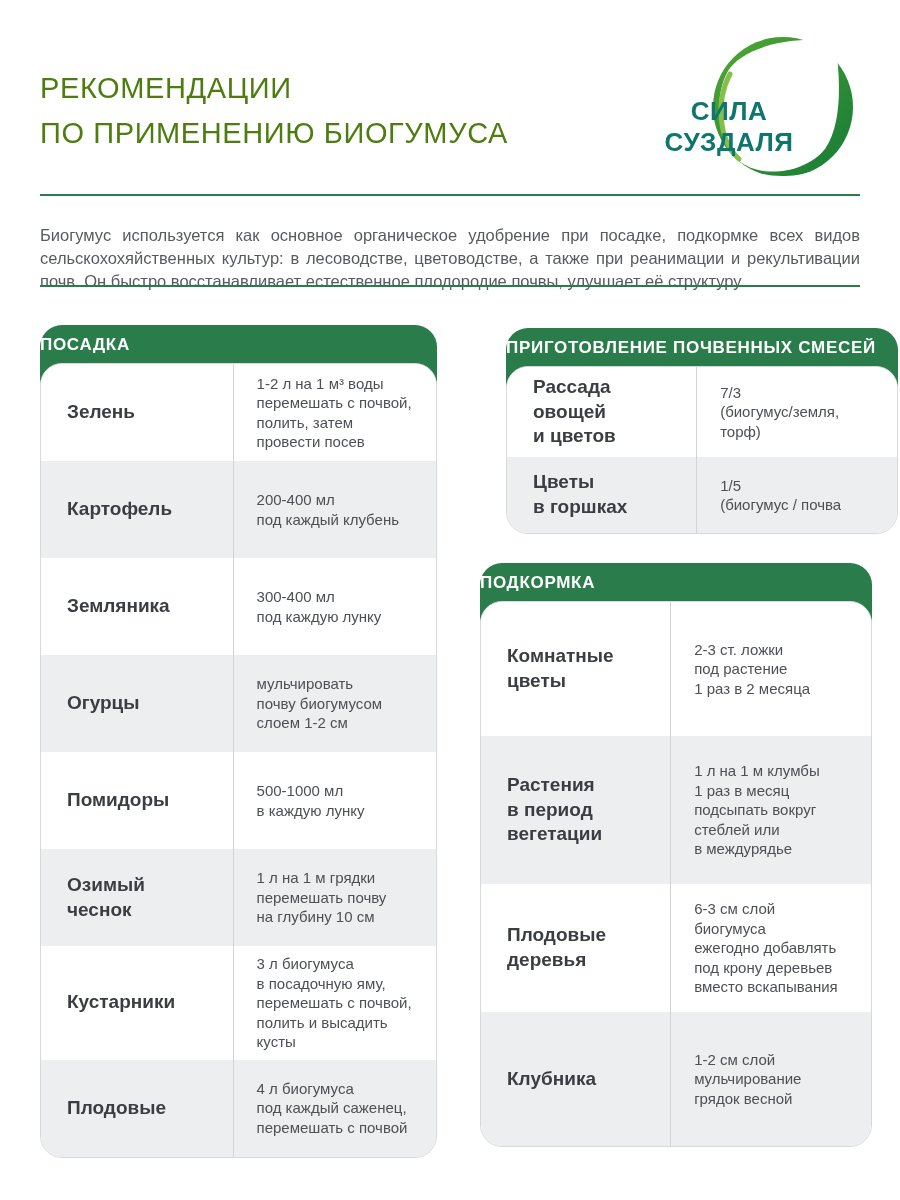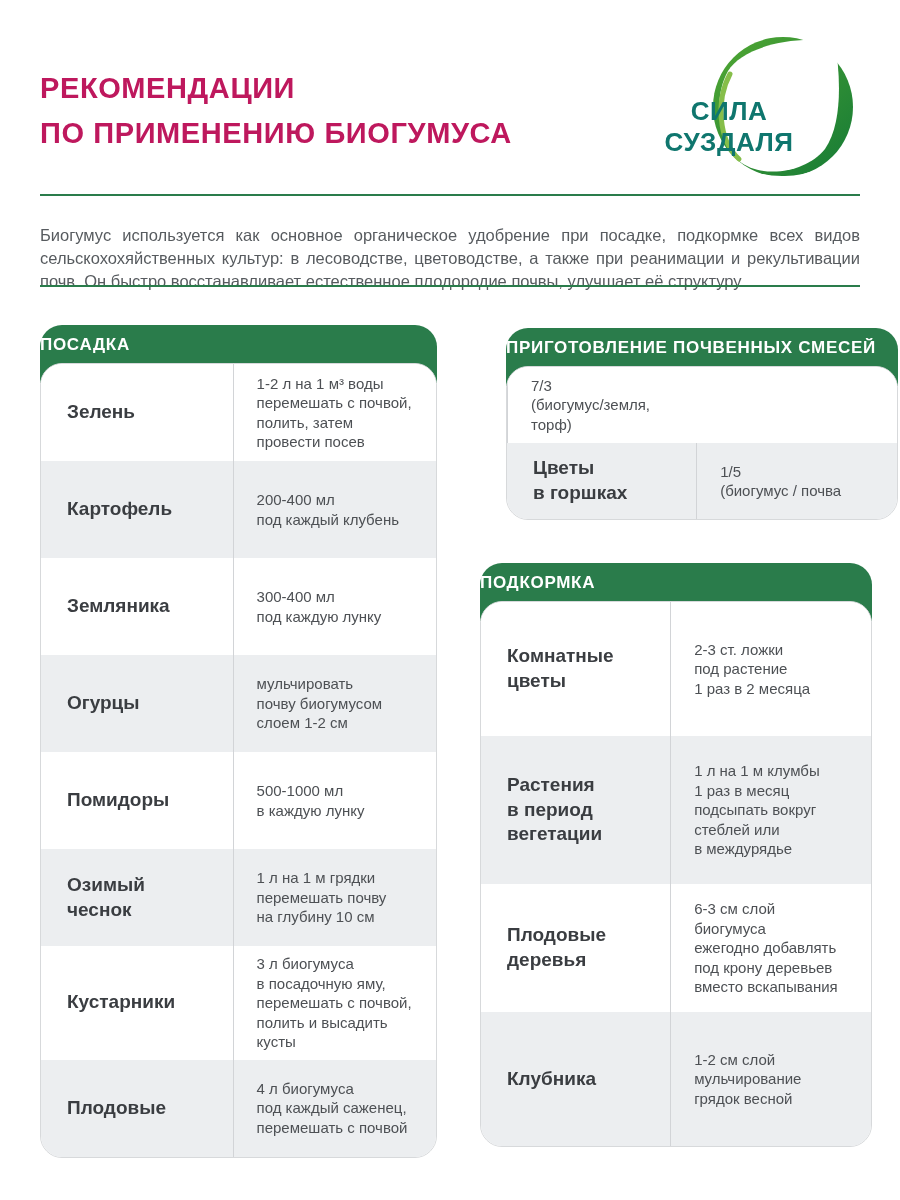--- a/index.html
+++ b/index.html
@@ -3,22 +3,22 @@
 <meta charset="utf-8">
 <style>
   html,body{margin:0;padding:0;background:#fff;}
   .page{
     position:relative;width:900px;height:1200px;background:#ffffff;
     font-family:"Liberation Sans", sans-serif;overflow:hidden;
   }
   
   .title{
     position:absolute;left:40px;top:66px;
-    font-size:29px;line-height:45px;font-weight:bold;
-    color:#be185d;letter-spacing:0.6px;
+    font-size:29px;line-height:45px;font-weight:normal;
+    color:#4d7c0f;letter-spacing:0.6px;
   }
   .logo{position:absolute;left:645px;top:28px;width:215px;height:162px;}
   .logo svg{position:absolute;left:0;top:0;}
   .brand{
     position:absolute;left:0;top:68px;width:168px;text-align:center;
     color:#0f766e;font-size:26px;line-height:31px;font-weight:bold;letter-spacing:0.5px;
   }
   .rule{position:absolute;left:40px;width:820px;height:2px;background:#2a7c4b;}
   .rule.top{top:194px;}
   .rule.bottom{top:285px;}
@@ -155,20 +155,22 @@
 под каждый саженец,
 перемешать с почвой</div>
       </div>
     </div>
   </div>
 
   <div class="table-card t-smesi">
     <div class="t-header">ПРИГОТОВЛЕНИЕ ПОЧВЕННЫХ СМЕСЕЙ</div>
     <div class="t-body">
       <div class="t-row">
+        <div class="cell-name">Рассада овощей
+и цветов</div>
         <div class="cell-desc">7/3
 (биогумус/земля,
 торф)</div>
       </div>
       <div class="t-row">
         <div class="cell-name">Цветы
 в горшках</div>
         <div class="cell-desc">1/5
 (биогумус / почва</div>
       </div>

